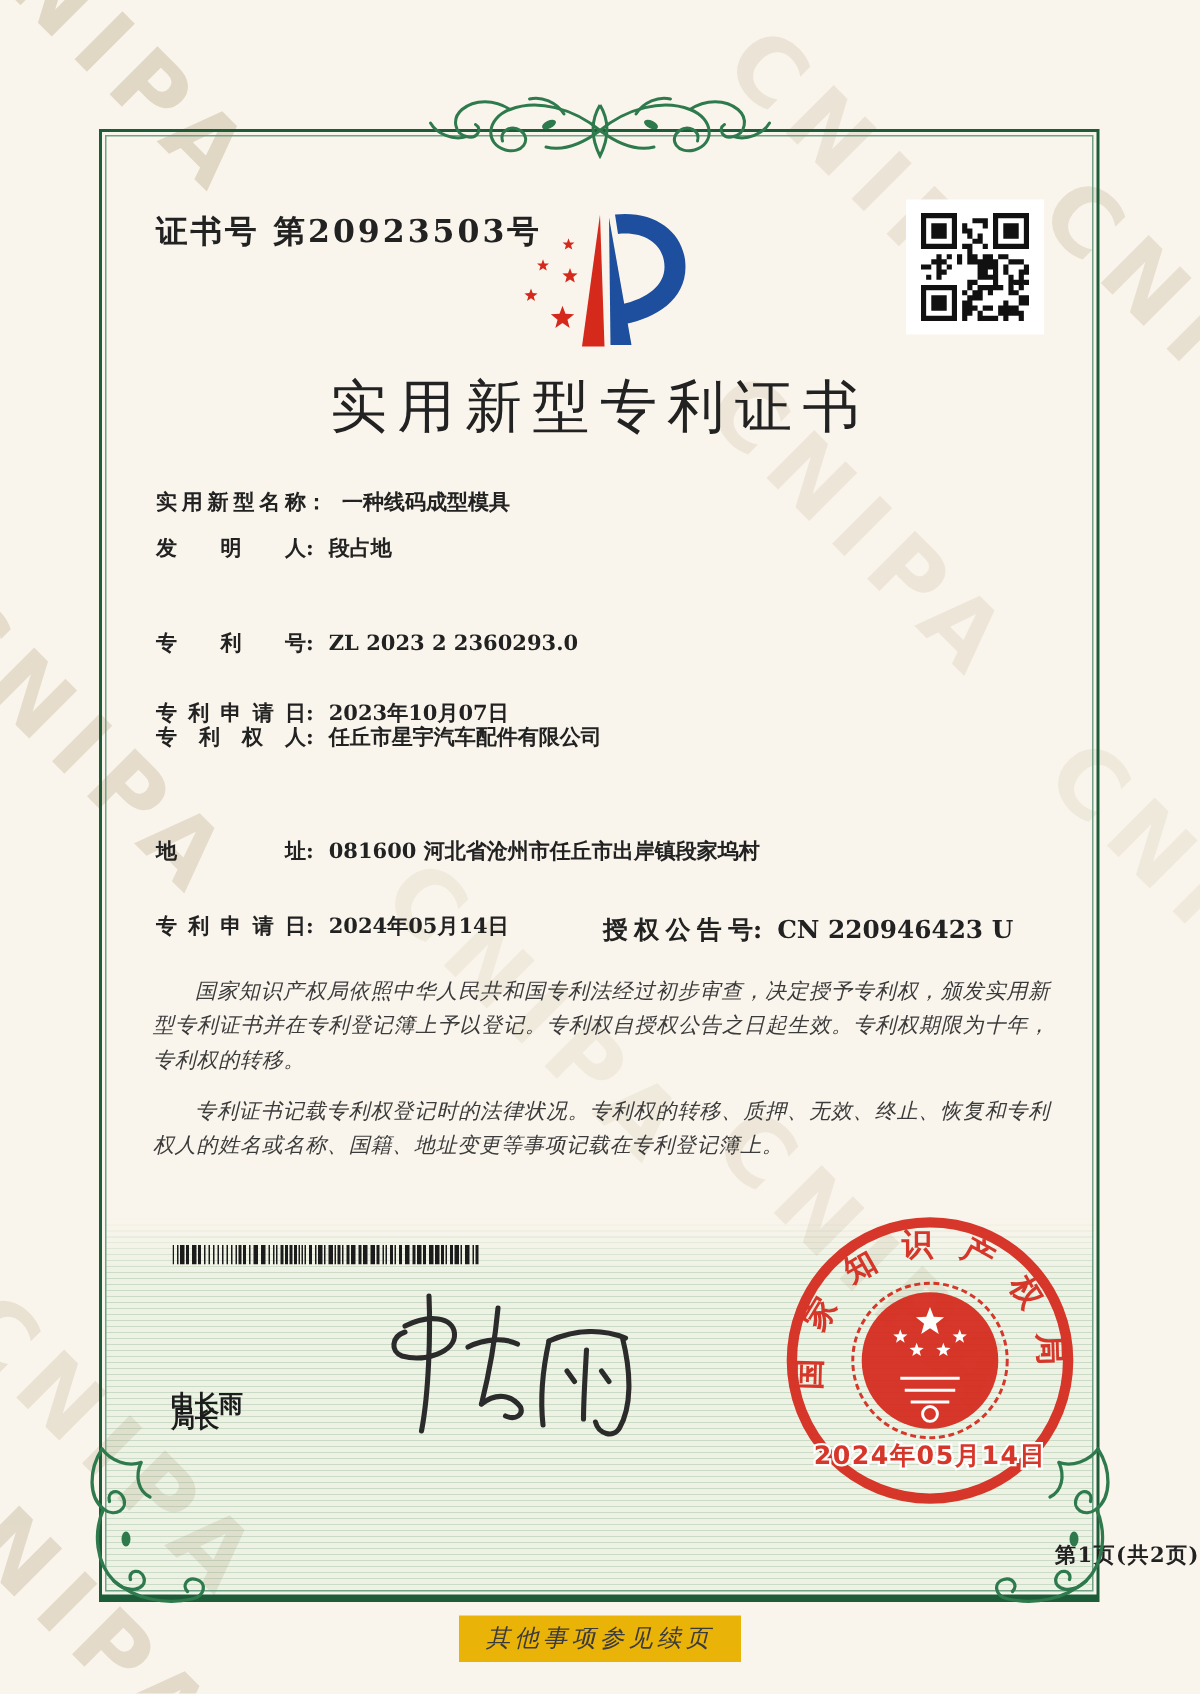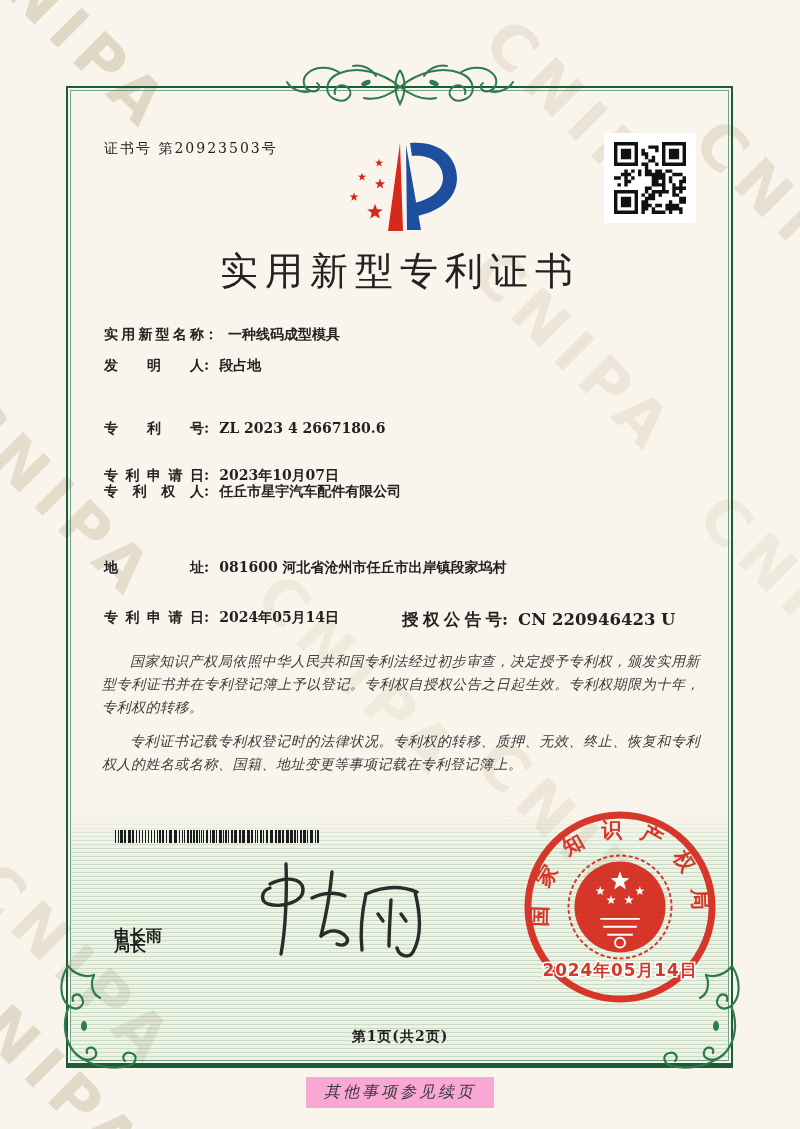--- a/index.html
+++ b/index.html
@@ -26,21 +26,21 @@
   .frame{
     position:absolute;left:66px;top:86px;width:663px;height:975px;z-index:1;
     border:2px solid #1c5c38;border-bottom-width:5px;pointer-events:none;
   }
   .frame-inner{position:absolute;inset:2px;border:1px solid #6fa287}
   .orn{position:absolute;z-index:3;pointer-events:none}
   .orn-top{left:278px;top:56px;width:244px;height:60px}
   .orn-bl{left:54px;top:956px;width:88px;height:118px}
   .orn-br{left:658px;top:956px;width:88px;height:118px;transform:scaleX(-1)}
   
-  .certno{position:absolute;left:104px;top:140px;z-index:2;font-size:14px;font-weight:400;letter-spacing:2px}
+  .certno{position:absolute;left:104px;top:140px;z-index:2;font-size:21px;font-weight:700;letter-spacing:2px}
   .logo{position:absolute;left:333px;top:136px;width:128px;height:102px;z-index:2}
   .qrbox{position:absolute;left:604px;top:133px;width:92px;height:90px;background:#fff;z-index:2;
          display:flex;align-items:center;justify-content:center}
   .title{position:absolute;left:0;top:246px;width:100%;text-align:center;z-index:2;
          font-size:38px;font-weight:400;letter-spacing:7px}
   
   .row{position:absolute;left:104px;z-index:2;font-size:14px;font-weight:600;white-space:nowrap}
   .row .lbl{display:inline-block;width:100px;text-align:justify;text-align-last:justify}
   .row .col{display:inline-block}
   .row .val{margin-left:10px}
@@ -55,23 +55,23 @@
   .paras p{margin:0;text-indent:2em}
   .paras p + p{margin-top:11px}
   
   .barcode{position:absolute;left:115px;top:830px;width:206px;height:13px;z-index:2}
   .signer{position:absolute;left:114px;z-index:2;font-family:"DejaVu Sans","Liberation Sans",sans-serif;
           font-weight:700;font-size:16px;color:#1c1c1c}
   .signer.t{top:936px}.signer.n{top:926px}
   .sig{position:absolute;left:240px;top:858px;width:190px;height:100px;z-index:2}
   .seal{position:absolute;left:521px;top:808px;width:198px;height:198px;z-index:4;opacity:.93}
   
-  .pageno{position:absolute;left:0;top:1028px;width:100%;text-align:center;z-index:2;
+  .pageno{position:absolute;left:0;top:1028px;width:100%;text-align:right;z-index:2;
           font-size:14px;font-weight:700;letter-spacing:1px}
-  .cont{position:absolute;left:50%;transform:translateX(-50%);top:1077px;z-index:2;background:#f9a8d4;
+  .cont{position:absolute;left:50%;transform:translateX(-50%);top:1077px;z-index:2;background:#eab308;
         padding:5px 18px;font-size:16px;font-style:italic;letter-spacing:3px;color:#3b3b3b;white-space:nowrap}
   svg{display:block}
 </style>
 </head>
 <body>
 
 <div class="wave"></div>
 
 <span class="wm" style="left:-60px;top:-8px;opacity:.30">CNIPA</span>
 <span class="wm" style="left:458px;top:85px;opacity:.17">CNIPA</span>
@@ -146,21 +146,21 @@
 
 <div class="title">实用新型专利证书</div>
 
 <div class="row r1">
   <span class="lbl">实用新型名称</span><span class="col">：</span><span class="val">一种线码成型模具</span>
 </div>
 <div class="row r2">
   <span class="lbl">发明人</span><span class="col">:</span><span class="val">段占地</span>
 </div>
 <div class="row r3">
-  <span class="lbl">专利号</span><span class="col">:</span><span class="val">ZL 2023 4 2667180.6</span>
+  <span class="lbl">专利号</span><span class="col">:</span><span class="val">ZL 2023 2 2360293.0</span>
 </div>
 <div class="row r4">
   <span class="lbl">专利申请日</span><span class="col">:</span><span class="val">2023年10月07日</span>
 </div>
 <div class="row r5">
   <span class="lbl">专利权人</span><span class="col">:</span><span class="val">任丘市星宇汽车配件有限公司</span>
 </div>
 <div class="row r6">
   <span class="lbl">地址</span><span class="col">:</span><span class="val">081600 河北省沧州市任丘市出岸镇段家坞村</span>
 </div>

